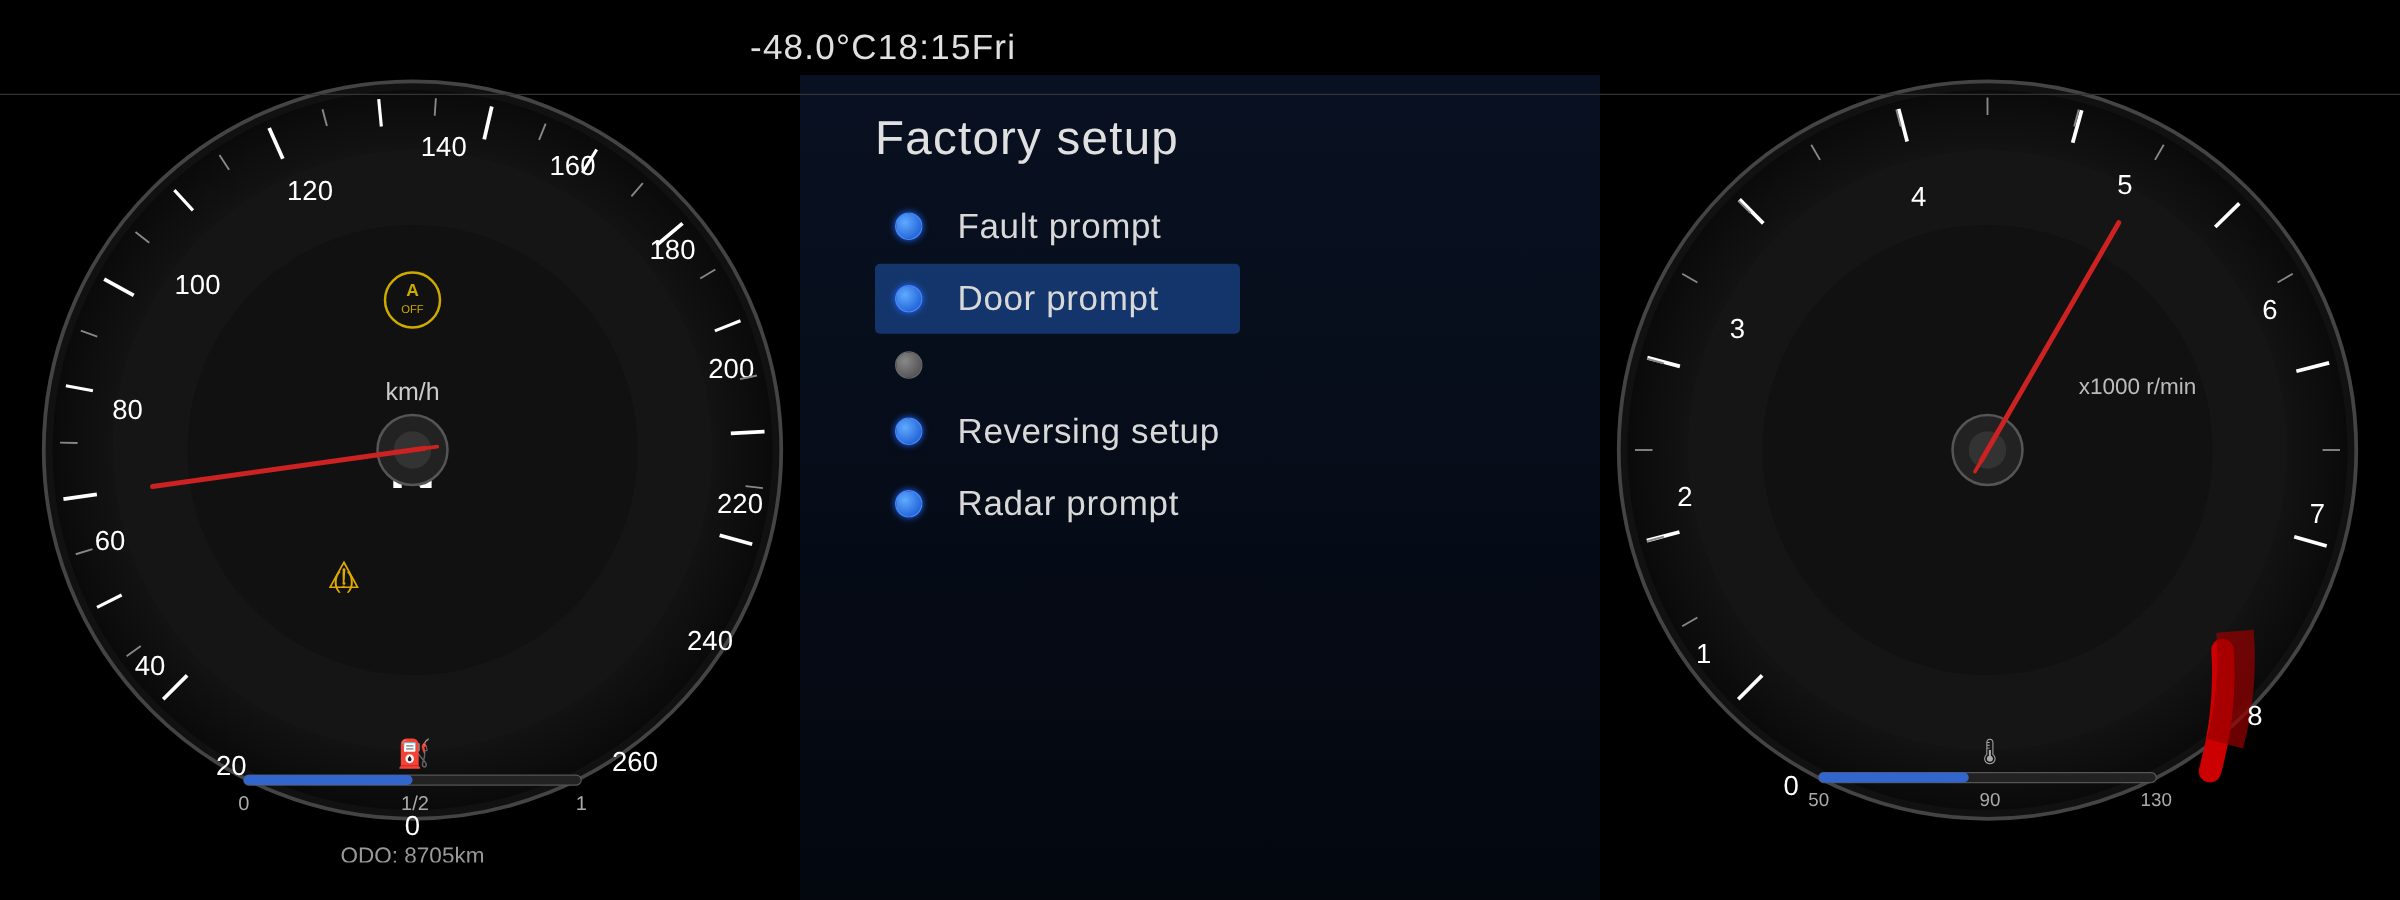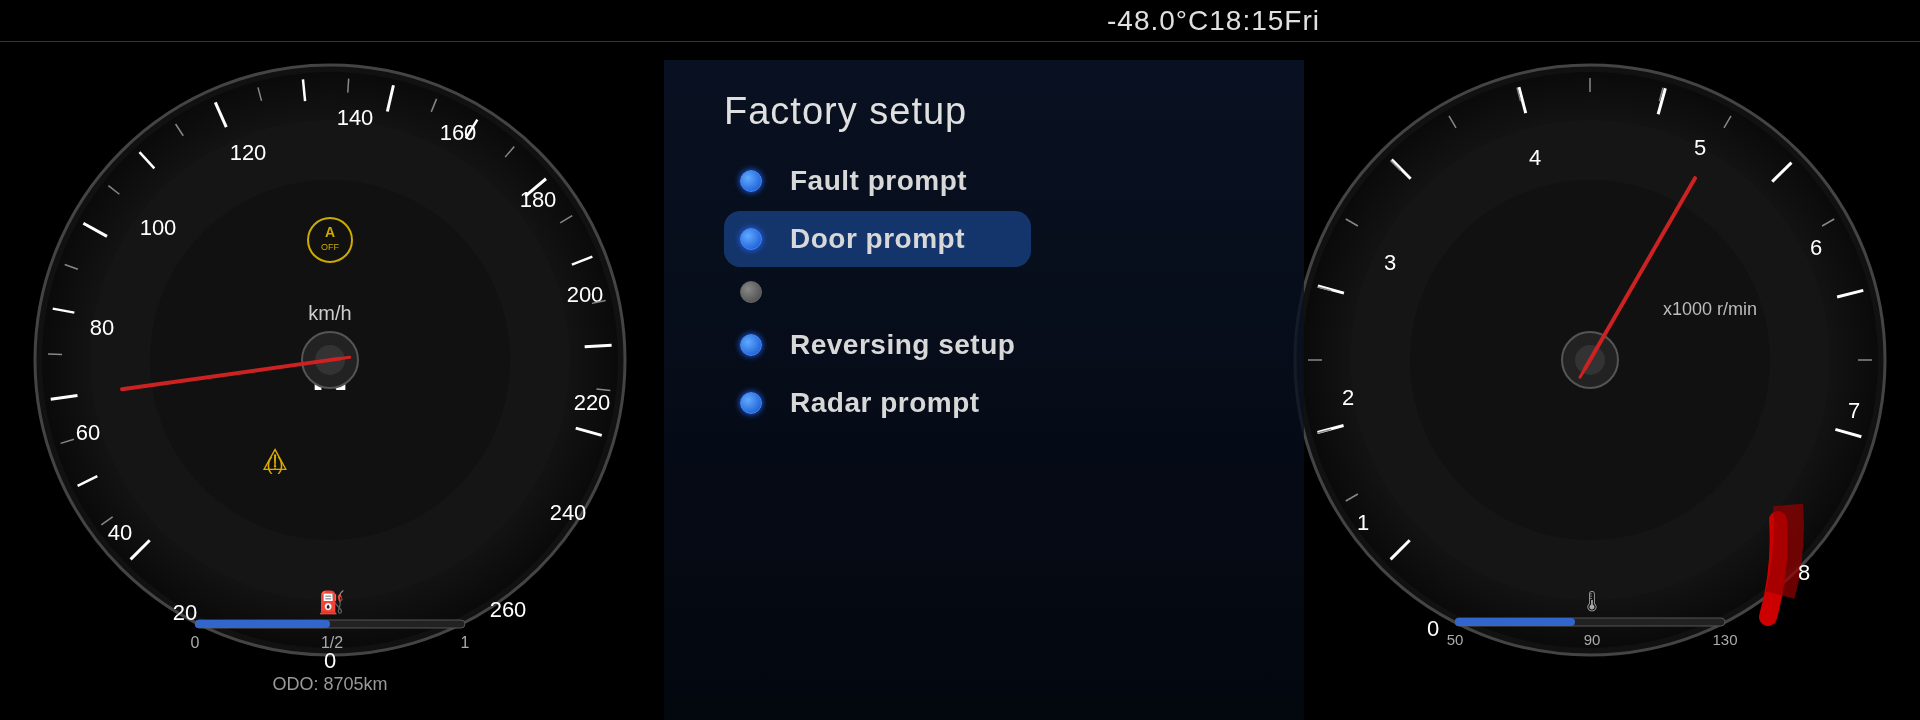--- a/index.html
+++ b/index.html
@@ -9,40 +9,40 @@
       background: #000;
       overflow: hidden;
       font-family: 'Arial', sans-serif;
       position: relative;
     }
 
     
     .top-bar {
       position: absolute;
       top: 0; left: 0; right: 0;
-      height: 42px;
+      height: 76px;
       border-bottom: 1px solid #333;
       display: flex;
       align-items: center;
-      justify-content: flex-end;
+      justify-content: flex-start;
       padding: 0 600px;
       z-index: 10;
     }
     .top-temp, .top-time {
       color: #e0e0e0;
       font-size: 28px;
       font-weight: 300;
       letter-spacing: 1px;
     }
 
     
     .center-menu {
       position: absolute;
       top: 60px;
-      left: 664px;
+      left: 640px;
       width: 640px;
       bottom: 0;
       display: flex;
       flex-direction: column;
       align-items: flex-start;
       padding: 30px 60px;
       background: linear-gradient(180deg, rgba(10,20,40,0.85) 0%, rgba(5,10,20,0.7) 100%);
       z-index: 5;
     }
     .menu-title {
@@ -56,42 +56,41 @@
       display: flex;
       align-items: center;
       width: 100%;
       padding: 12px 16px;
       cursor: pointer;
       border-radius: 4px;
       margin-bottom: 2px;
     }
     .menu-item.selected {
       background: rgba(30, 80, 160, 0.6);
-      border-radius: 16px;
     }
     .menu-dot {
       width: 22px;
       height: 22px;
       border-radius: 50%;
       margin-right: 28px;
       flex-shrink: 0;
     }
     .menu-dot.blue {
       background: radial-gradient(circle at 35% 35%, #60aaff, #1050cc);
       border: 1px solid #4488ff;
       box-shadow: 0 0 6px #2266ff;
     }
     .menu-dot.gray {
       background: radial-gradient(circle at 35% 35%, #888, #444);
       border: 1px solid #666;
     }
     .menu-label {
       color: #d8d8d8;
       font-size: 28px;
-      font-weight: 700;
+      font-weight: 400;
       letter-spacing: 0.5px;
     }
 
     
     .speedo-container {
       position: absolute;
       top: 50px;
       left: 20px;
       width: 620px;
       height: 640px;

